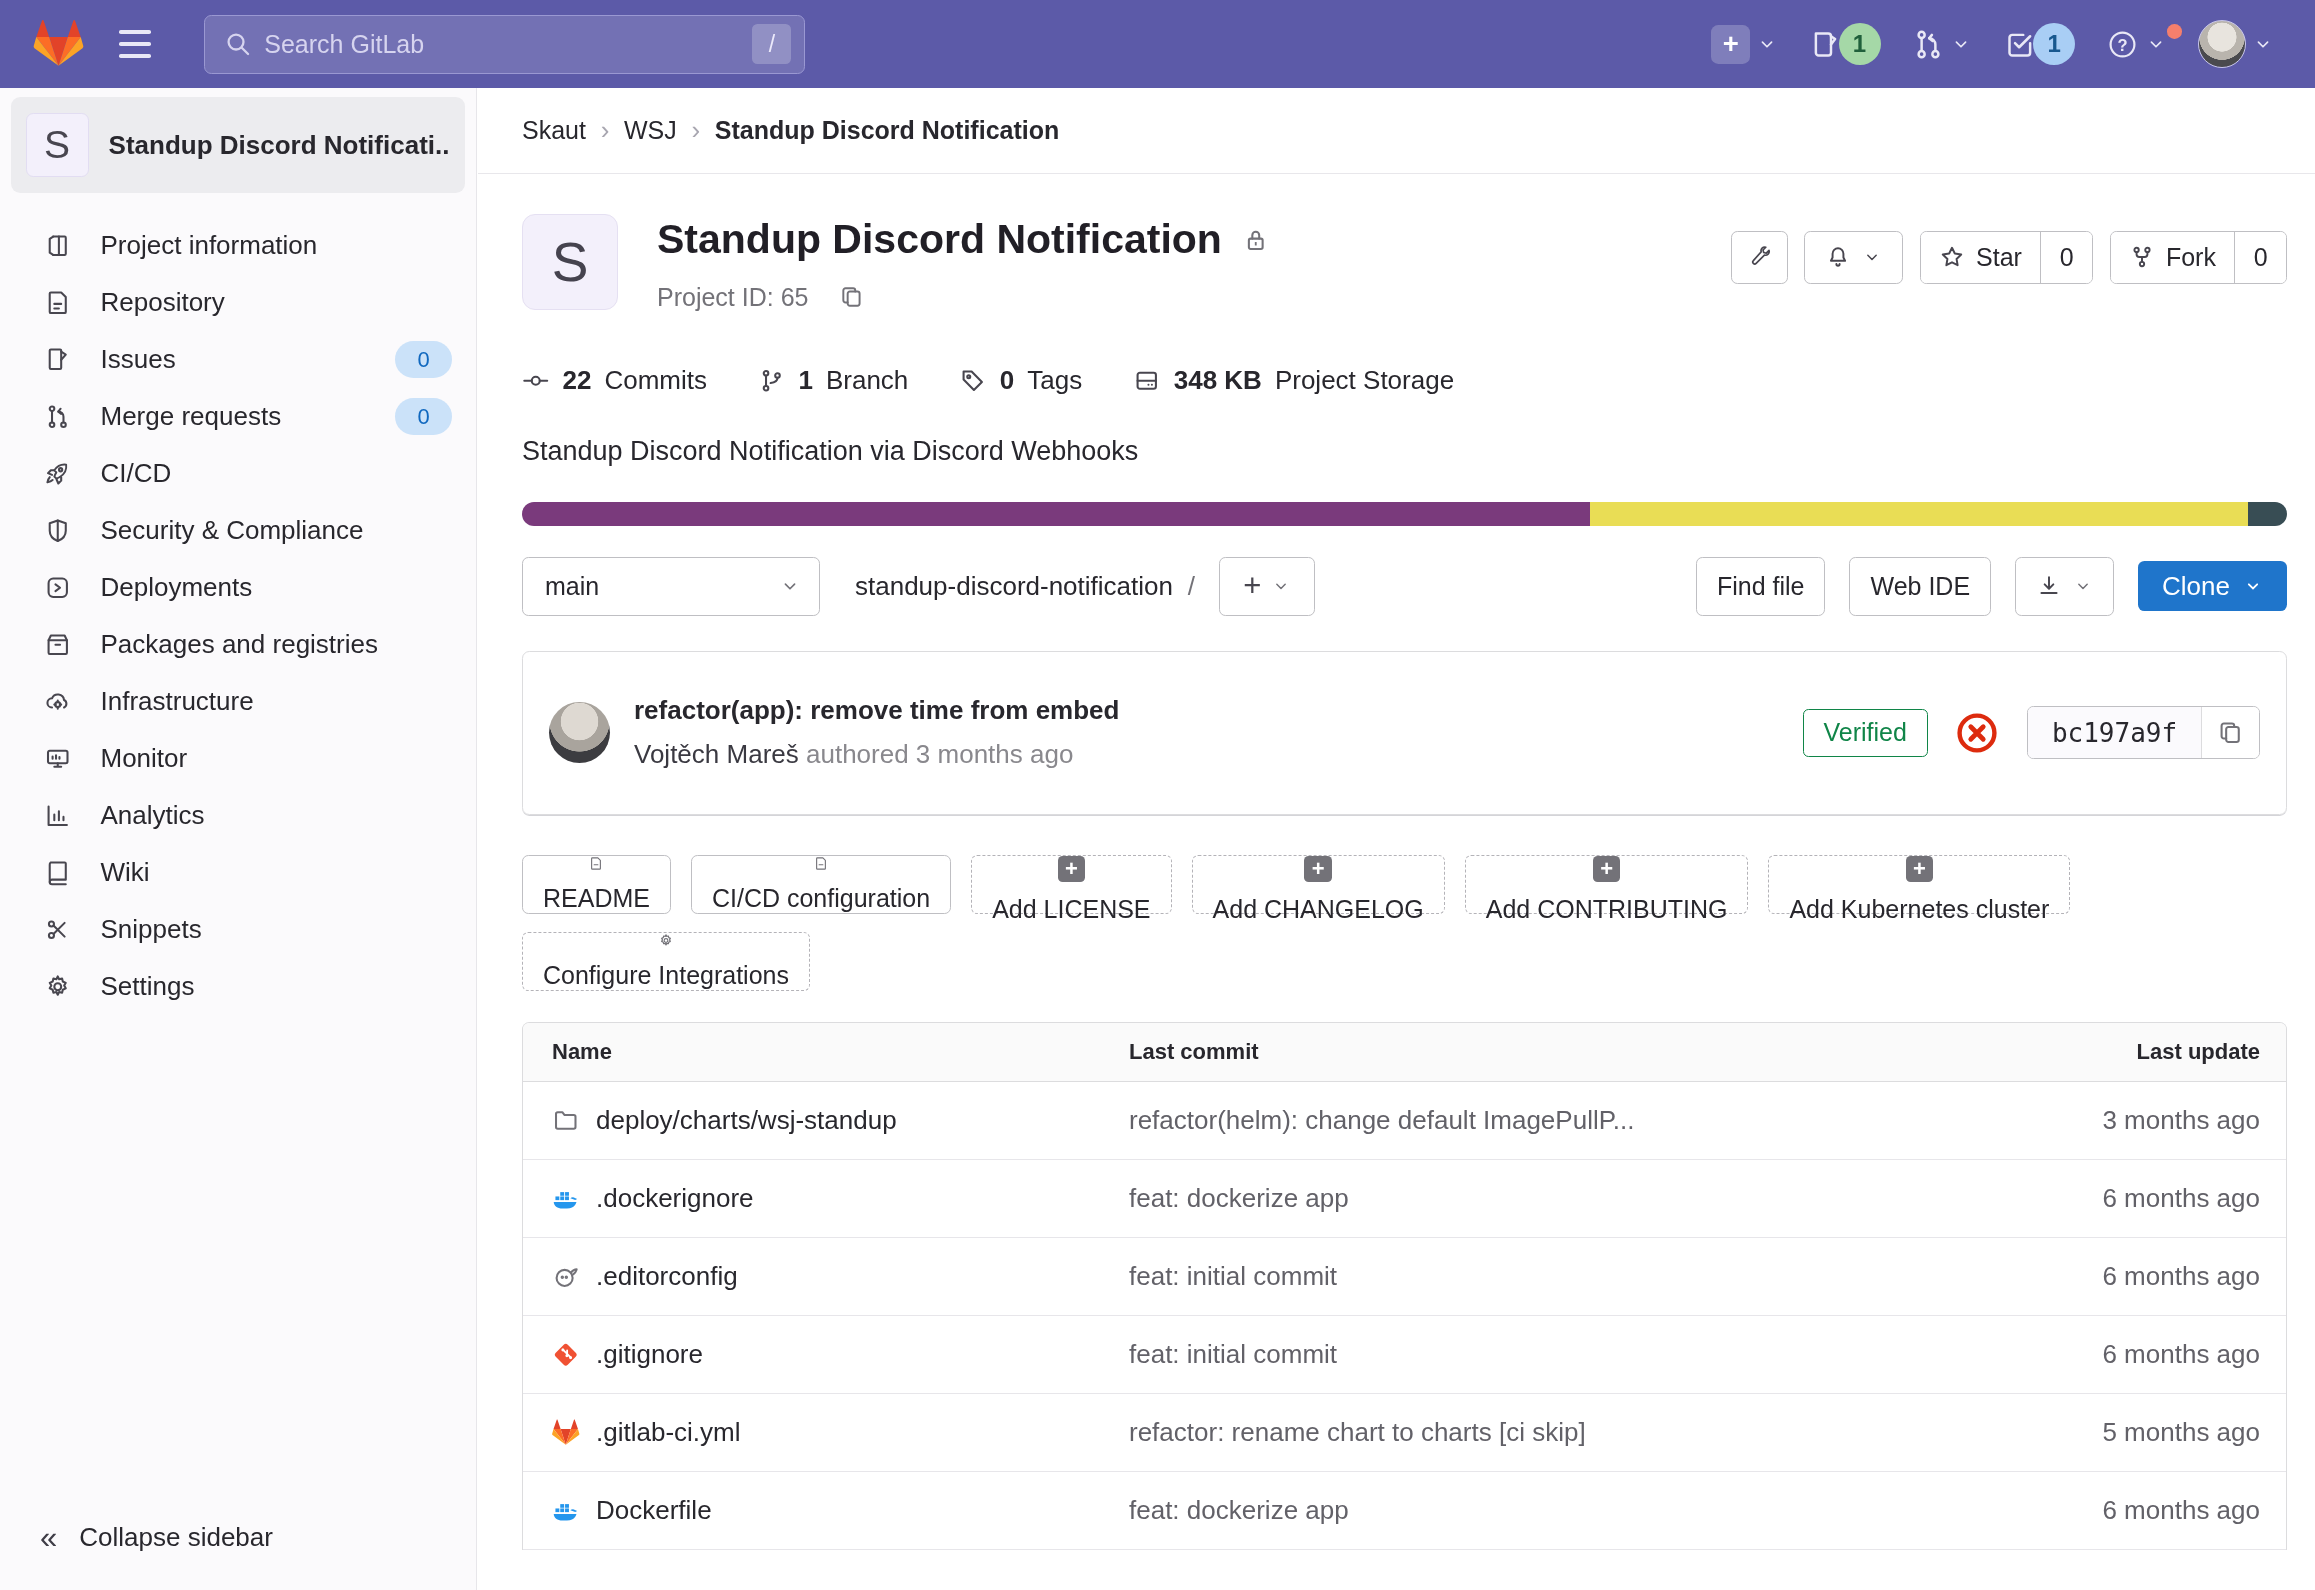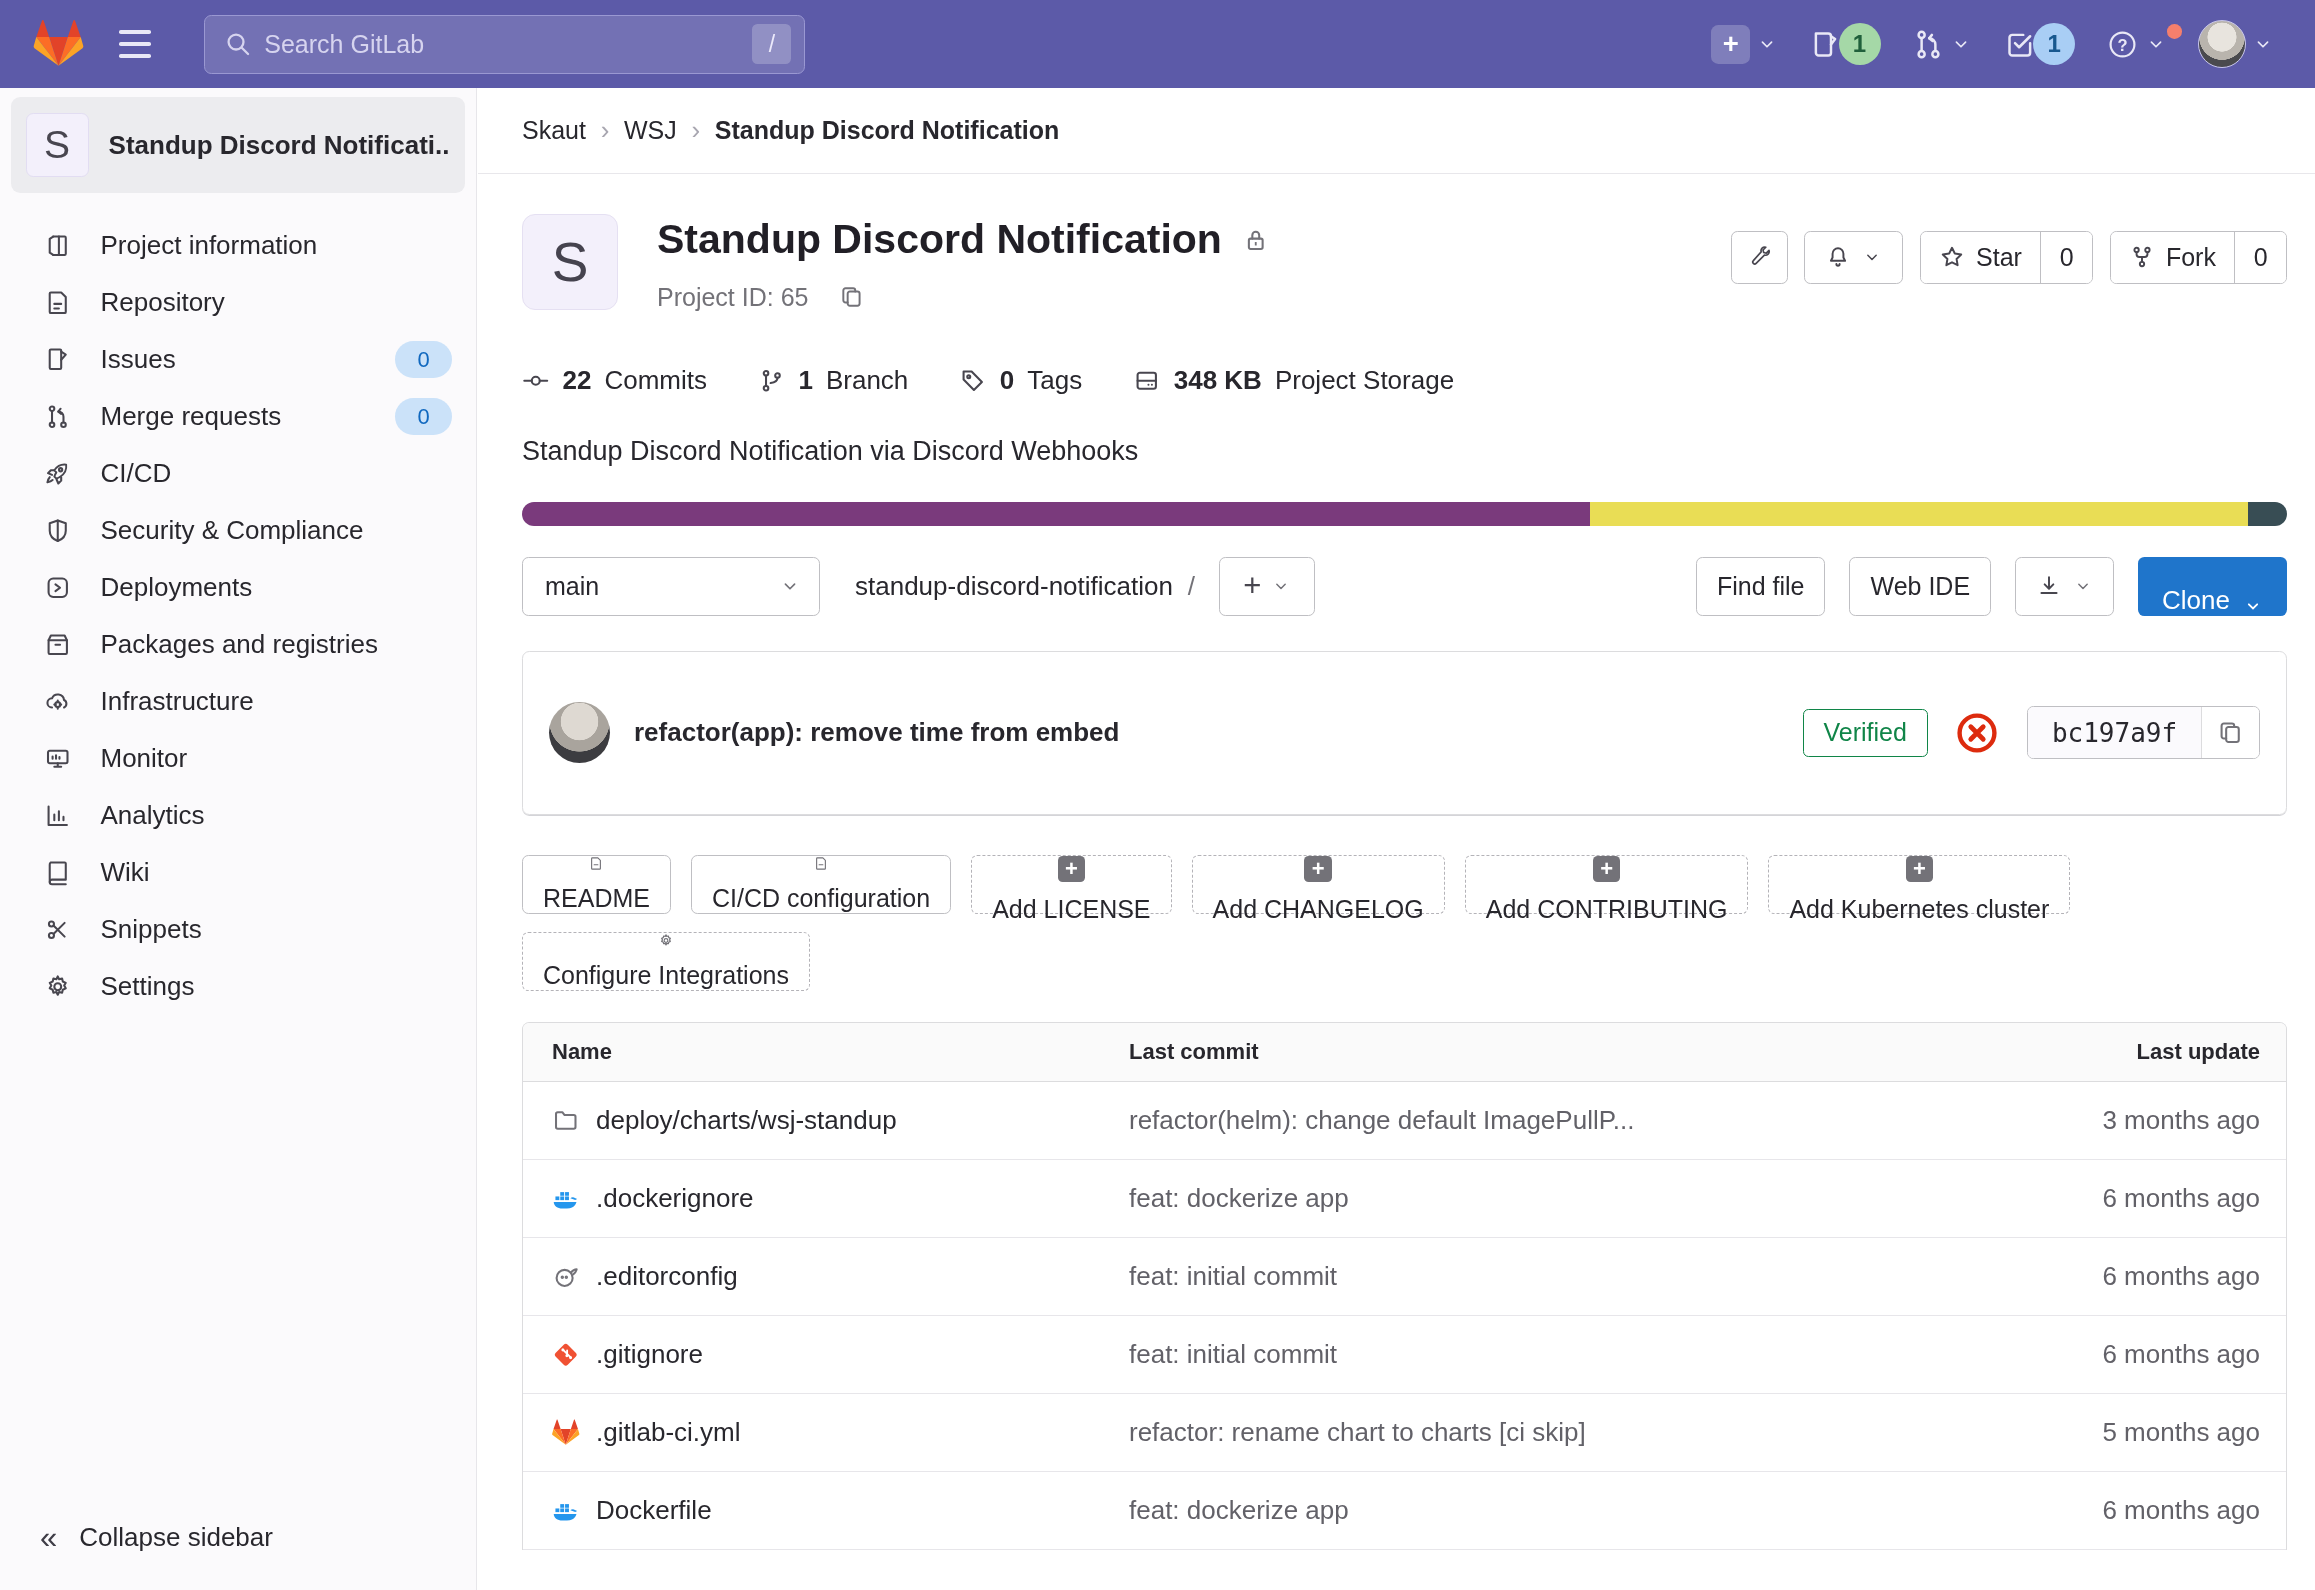--- a/index.html
+++ b/index.html
@@ -92,22 +92,22 @@
   .toolbar { display:flex; align-items:center; padding:31px 29px 0 44px; gap:24px; }
   .select { width:298px; height:59px; border:0.9px solid #bfbfc3; border-radius:6.4px; display:flex;
     align-items:center; padding:0 18.4px 0 22px; font-size:25px; cursor:pointer; }
   .select .cv { margin-left:auto; }
   .path { font-size:26px; color:#28272d; display:flex; gap:14.7px; margin-left:11px; }
   .path .slash { color:#737278; }
   .plusbtn { width:96px; height:59px; border:0.9px solid #bfbfc3; border-radius:6.4px; display:flex;
     align-items:center; justify-content:center; gap:9.2px; font-size:31px; color:#48464f; cursor:pointer; background:#fff;}
   .tspacer { flex:1; }
   .tb { height:59px; }
-  .btn-primary { height:59px; background:#1f75cb; border:none; color:#fff; border-radius:6.4px;
-    display:flex; align-items:flex-end; gap:13px; padding:0 24px; font-size:26px; cursor:pointer; }
+  .btn-primary { height:50px; background:#1f75cb; border:none; color:#fff; border-radius:6.4px;
+    display:flex; align-items:center; gap:13px; padding:0 24px; font-size:26px; cursor:pointer; }
 
   .commitbox { margin:35px 29px 0 44px; border:0.9px solid #dcdcde; border-radius:7.3px;
     height:164px; display:flex; align-items:center; padding:0 26px; box-shadow:0 0.9px 0 #d4d4d8; }
   .cavatar { width:61px; height:61px; border-radius:50%;
     background:radial-gradient(circle at 50% 32%, #ded9d2 0 36%, #a9a49d 37% 58%, #3c3c40 59% 100%);
     flex:0 0 auto; }
   .cmeta { margin-left:24px; min-width:0; }
   .ctitle { font-size:26px; font-weight:bold; color:#28272d; cursor:pointer; }
   .cby { margin-top:13px; font-size:26px; color:#89888d; }
   .cby .author { color:#3a3941; cursor:pointer; }
@@ -501,20 +501,24 @@
       <svg width="20" height="20" viewBox="0 0 24 24" fill="none" stroke="#fff" stroke-width="2.2" stroke-linecap="round">
           <path d="M7 10l5 5 5-5"></path>
         </svg>
     </button>
   </div>
 
   <div class="commitbox">
     <span class="cavatar"></span>
     <div class="cmeta">
       <div class="ctitle">refactor(app): remove time from embed</div>
+      <div class="cby">
+        <span class="author">Vojtěch Mareš</span>
+        <span> </span><span>authored 3 months ago</span>
+      </div>
     </div>
     <div class="cright">
       <span class="vbadge">Verified</span>
       <svg class="xico" viewBox="0 0 24 24">
         <circle cx="12" cy="12" r="9.5" fill="none" stroke="#dd2b0e" stroke-width="2.4"></circle>
         <path d="M8.6 8.6l6.8 6.8M15.4 8.6l-6.8 6.8" stroke="#dd2b0e" stroke-width="2.6" stroke-linecap="round"></path>
       </svg>
       <div class="shabox">
         <span class="sha">bc197a9f</span>
         <span class="cpy">

